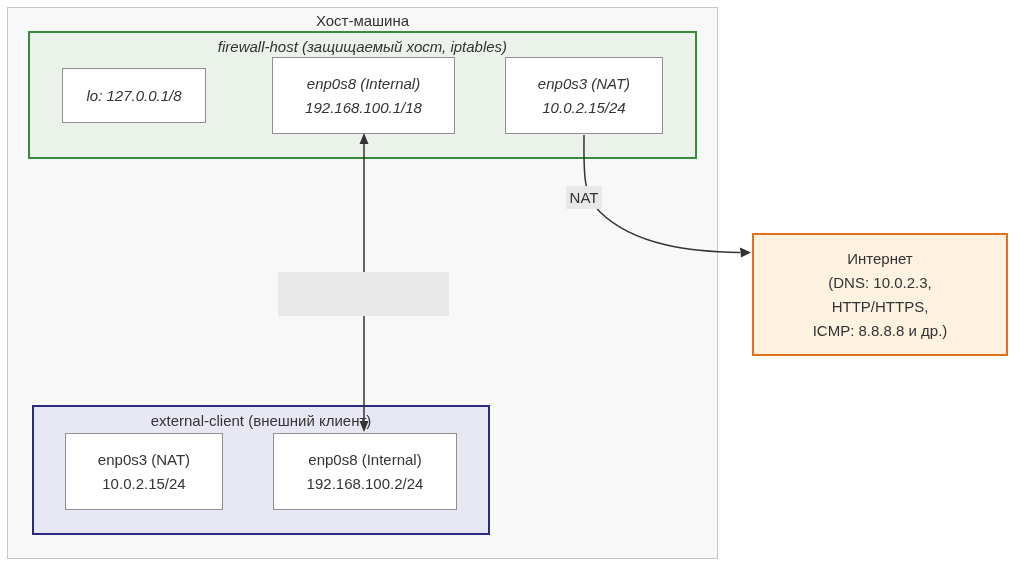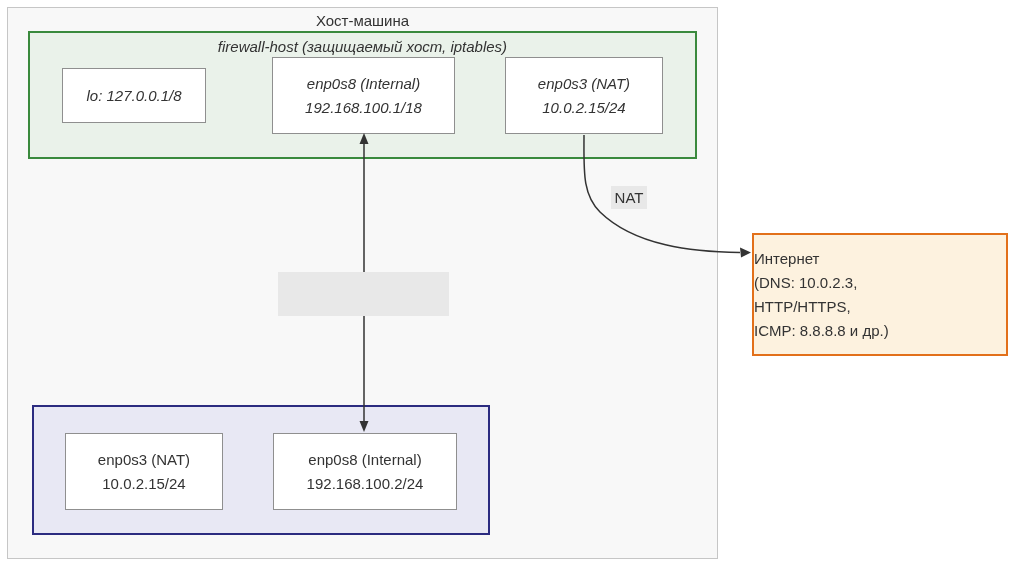--- a/index.html
+++ b/index.html
@@ -42,38 +42,38 @@
   .node-lo        { left: 32px;  top: 35px; width: 144px; height: 55px; }
   .node-fw-enp0s8 { left: 242px; top: 24px; width: 183px; height: 77px; }
   .node-fw-enp0s3 { left: 475px; top: 24px; width: 158px; height: 77px; }
   .node-ec-enp0s3 { left: 31px;  top: 26px; width: 158px; height: 77px; }
   .node-ec-enp0s8 { left: 239px; top: 26px; width: 184px; height: 77px; }
 
   
   .internet-box {
     position: absolute; left: 752px; top: 233px; width: 256px; height: 123px;
     background: #fdf2df; border: 2px solid #e2701a;
-    display: flex; flex-direction: column; align-items: flex-start; justify-content: center;
+    display: flex; flex-direction: column; align-items: center; justify-content: center;
     text-align: center; line-height: 24px;
   }
 
   
   .edges-svg {
     position: absolute; left: 0; top: 0; width: 1026px; height: 572px;
     z-index: 5; pointer-events: none;
   }
 
   
   .edge-label {
     position: absolute; z-index: 6; background: #e8e8e8;
     display: flex; flex-direction: column; align-items: center; justify-content: center;
     text-align: center; line-height: 21px;
   }
   .label-intnet { left: 278px; top: 272px; width: 171px; height: 44px; }
-  .label-nat    { left: 566px; top: 186px; width: 36px;  height: 23px; margin-left: 45px; }
+  .label-nat    { left: 566px; top: 186px; width: 36px;  height: 23px; }
 </style>
 </head>
 <body>
 
 <div class="stage">
 
   <div class="outer-box">
     <div class="outer-title">Хост-машина</div>
 
     <div class="cluster cluster-firewall">
@@ -88,20 +88,21 @@
         <div>192.168.100.1/18</div>
       </div>
 
       <div class="node node-fw-enp0s3">
         <div>enp0s3 (NAT)</div>
         <div>10.0.2.15/24</div>
       </div>
     </div>
 
     <div class="cluster cluster-external">
+      <div class="cluster-title">external-client (внешний клиент)</div>
 
       <div class="node node-ec-enp0s3">
         <div>enp0s3 (NAT)</div>
         <div>10.0.2.15/24</div>
       </div>
 
       <div class="node node-ec-enp0s8">
         <div>enp0s8 (Internal)</div>
         <div>192.168.100.2/24</div>
       </div>

